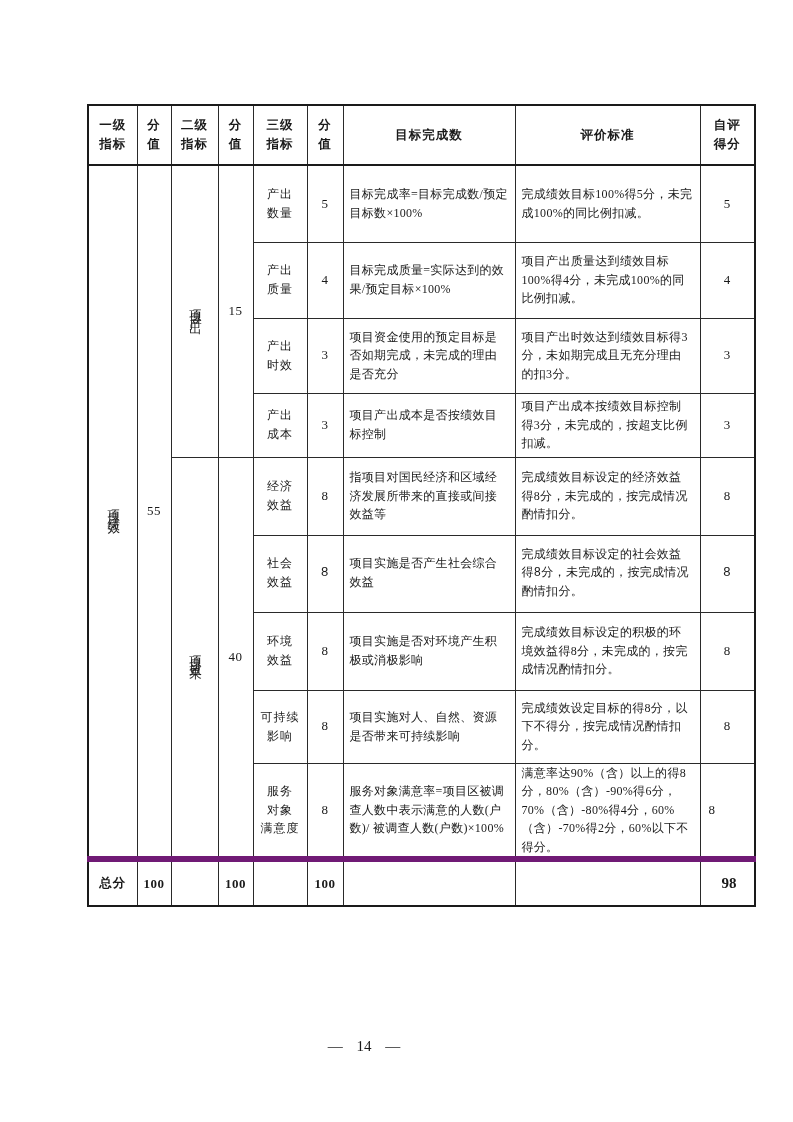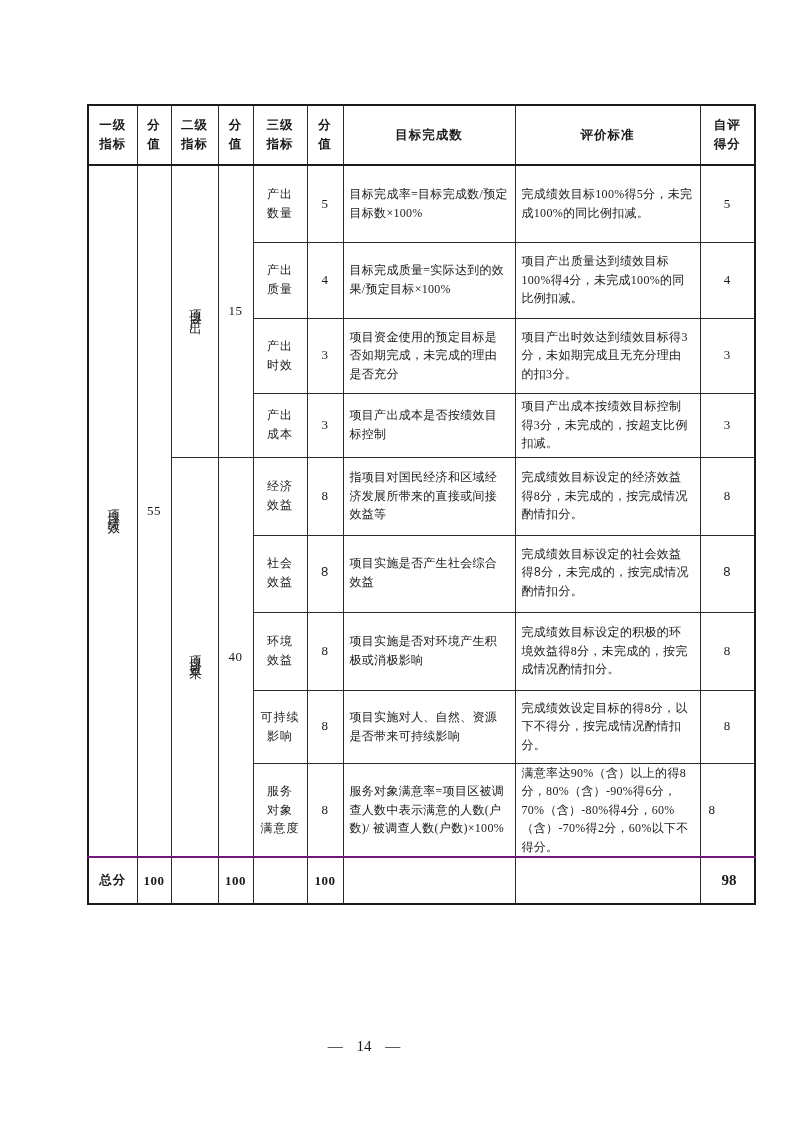--- a/index.html
+++ b/index.html
@@ -43,21 +43,21 @@
   td.c-vert  { text-align:center; }
   td.c-vert .vtext {
     display:inline-block;
     writing-mode:vertical-rl;
     text-orientation:upright;
     letter-spacing:4px;
     line-height:1.1;
     font-size:12.5px;
   }
   td.left-num { text-align:left; padding-left:8px; }
-  tr.total-row td { font-weight:bold; border-top:2px solid #701a75; }
+  tr.total-row td { font-weight:bold; border-top:6px solid #701a75; }
   tr.total-row td.c-score { font-size:15px; text-align:left; padding-left:21px; }
   tr.total-row td.c-label { text-align:center; letter-spacing:1px; font-size:12.5px; }
 
   
   tr.hrow { height:60px; }
   tr.r0 { height:77px; } tr.r1 { height:76px; } tr.r2 { height:75px; }
   tr.r3 { height:64px; } tr.r4 { height:78px; } tr.r5 { height:77px;font-family:Liberation Mono, monospace; }
   tr.r6 { height:78px; } tr.r7 { height:73px; } tr.r8 { height:85px; }
   tr.total-row { height:47px; }
 

